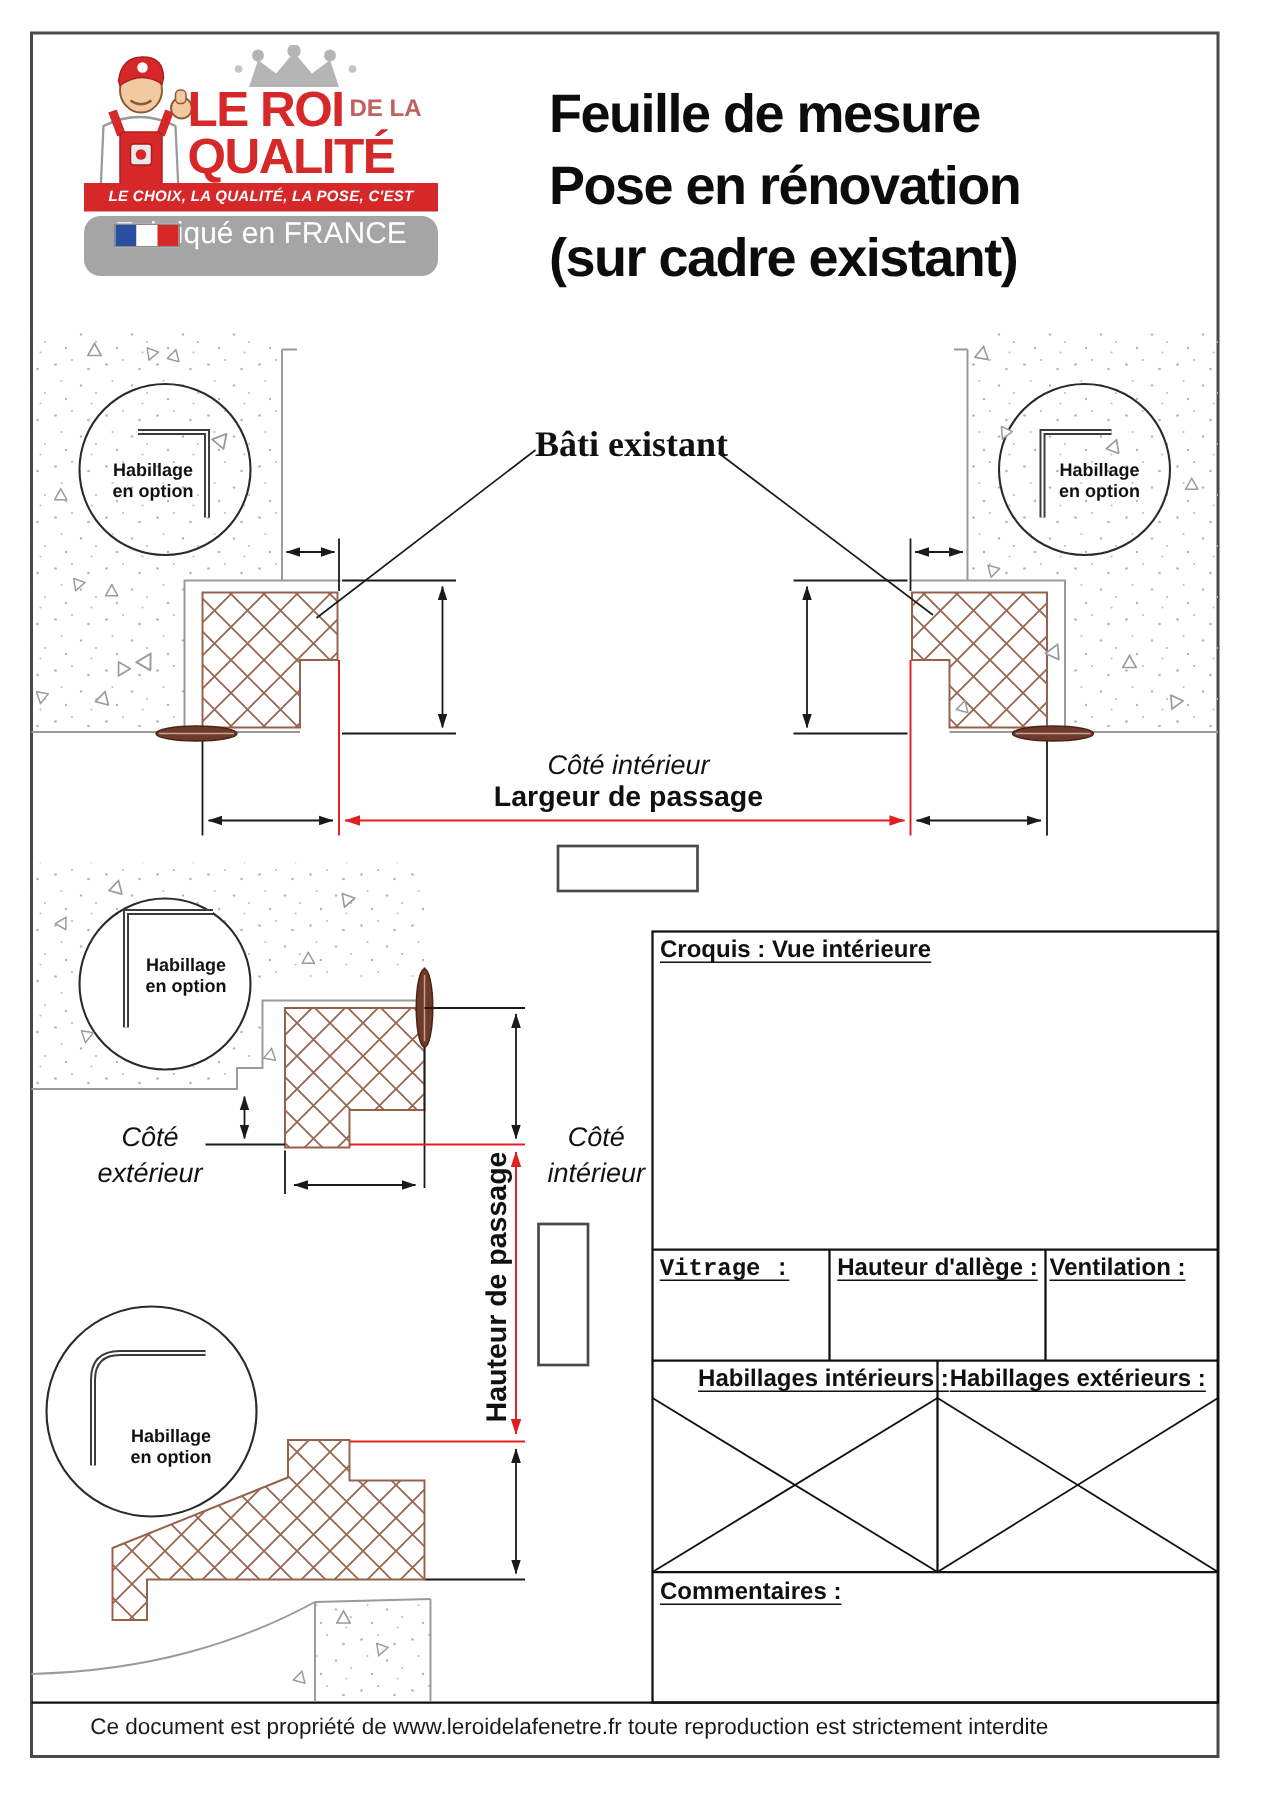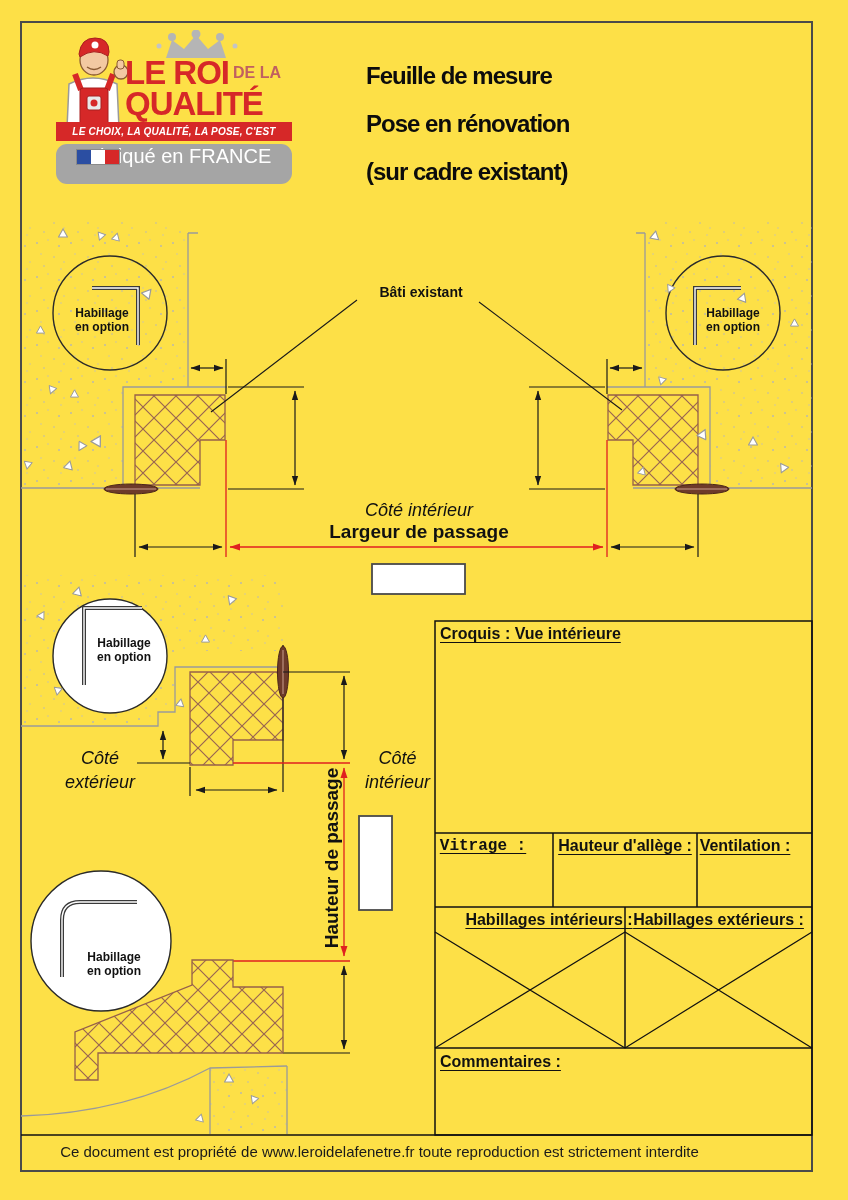--- a/index.html
+++ b/index.html
@@ -1,16 +1,16 @@
 <!DOCTYPE html>
 <html><head>
 <meta charset="utf-8">
 <style>
   html,body{margin:0;padding:0;background:#e8e8e8;}
-  .canvas{position:relative;width:848px;height:1200px;background:#fde047;font-family:"Liberation Sans",sans-serif;overflow:hidden;}
+  .canvas{position:relative;width:848px;height:1200px;background:#ffffff;font-family:"Liberation Sans",sans-serif;overflow:hidden;}
   .canvas svg.art{position:absolute;left:0;top:0;pointer-events:none;}
   .abs{position:absolute;}
   .lbl{position:absolute;color:#111;white-space:nowrap;}
   .ital{font-style:italic;font-weight:400;}
   .bold{font-weight:700;}
   .ctr{text-align:center;}
   .under{text-decoration:underline;text-underline-offset:3px;}
   .formlbl{font-weight:700;font-size:16px;color:#111;}
   .circlbl{font-weight:700;font-size:12px;line-height:14px;text-align:center;color:#111;}
   .cote{font-size:18px;font-style:italic;line-height:24px;text-align:center;color:#111;}
@@ -20,21 +20,21 @@
   .brand1{position:absolute;left:70px;top:26px;font-weight:700;font-size:33px;letter-spacing:-1px;color:#d62828;}
   .brand1b{position:absolute;left:178px;top:36px;font-weight:700;font-size:16px;color:#c06060;}
   .brand2{position:absolute;left:70px;top:57px;font-weight:700;font-size:33px;letter-spacing:-1px;color:#d62828;}
   .tagline{position:absolute;left:1px;top:94px;width:236px;height:19px;background:#d62828;color:#fff;
            font-size:10px;font-weight:700;font-style:italic;line-height:19px;text-align:center;letter-spacing:0.2px;}
   .madein{position:absolute;left:1px;top:116px;width:236px;height:40px;background:#a5a5a5;border-radius:11px;
           color:#fff;font-size:20px;line-height:24px;text-align:center;box-sizing:border-box;}
   .flag{position:absolute;left:21px;top:121px;width:42px;height:14px;display:flex;border:1px solid #8a8a8a;background:#fff;}
   .flag span{flex:1;}
   
-  .title{position:absolute;left:366px;top:52px;font-weight:700;font-size:24px;line-height:48px;letter-spacing:-1px;color:#0c0c0c;}
+  .title{position:absolute;left:366px;top:52px;font-weight:700;font-size:36px;line-height:48px;letter-spacing:-1px;color:#0c0c0c;}
   
   .hdp{position:absolute;left:230px;top:846px;width:206px;height:24px;font-weight:700;font-size:19px;
        text-align:center;transform:rotate(-90deg);transform-origin:center;color:#111;}
   .footer{position:absolute;left:20px;top:1143px;width:719px;text-align:center;font-size:15px;color:#1a1a1a;}
 </style>
 </head>
 <body>
 
 <div class="canvas">
 
@@ -261,21 +261,21 @@
         <span style="background:#d62828"></span>
     </div>
   </div>
 
   <div class="title">
     <div>Feuille de mesure</div>
     <div>Pose en rénovation</div>
     <div>(sur cadre existant)</div>
   </div>
 
-  <div class="lbl bold ctr" style="left:321px;top:284px;width:200px;font-size:14px;">Bâti existant</div>
+  <div class="lbl bold ctr" style="left:321px;top:284px;width:200px;font-size:24px;font-family:Liberation Serif, serif;">Bâti existant</div>
   <div class="lbl ital ctr" style="left:319px;top:500px;width:200px;font-size:18px;">Côté intérieur</div>
   <div class="lbl bold ctr" style="left:319px;top:521px;width:200px;font-size:19px;">Largeur de passage</div>
 
   <div class="circlbl abs" style="left:52px;top:306px;width:100px;">
     <div>Habillage</div>
     <div>en option</div>
   </div>
   <div class="circlbl abs" style="left:683px;top:306px;width:100px;">
     <div>Habillage</div>
     <div>en option</div>

